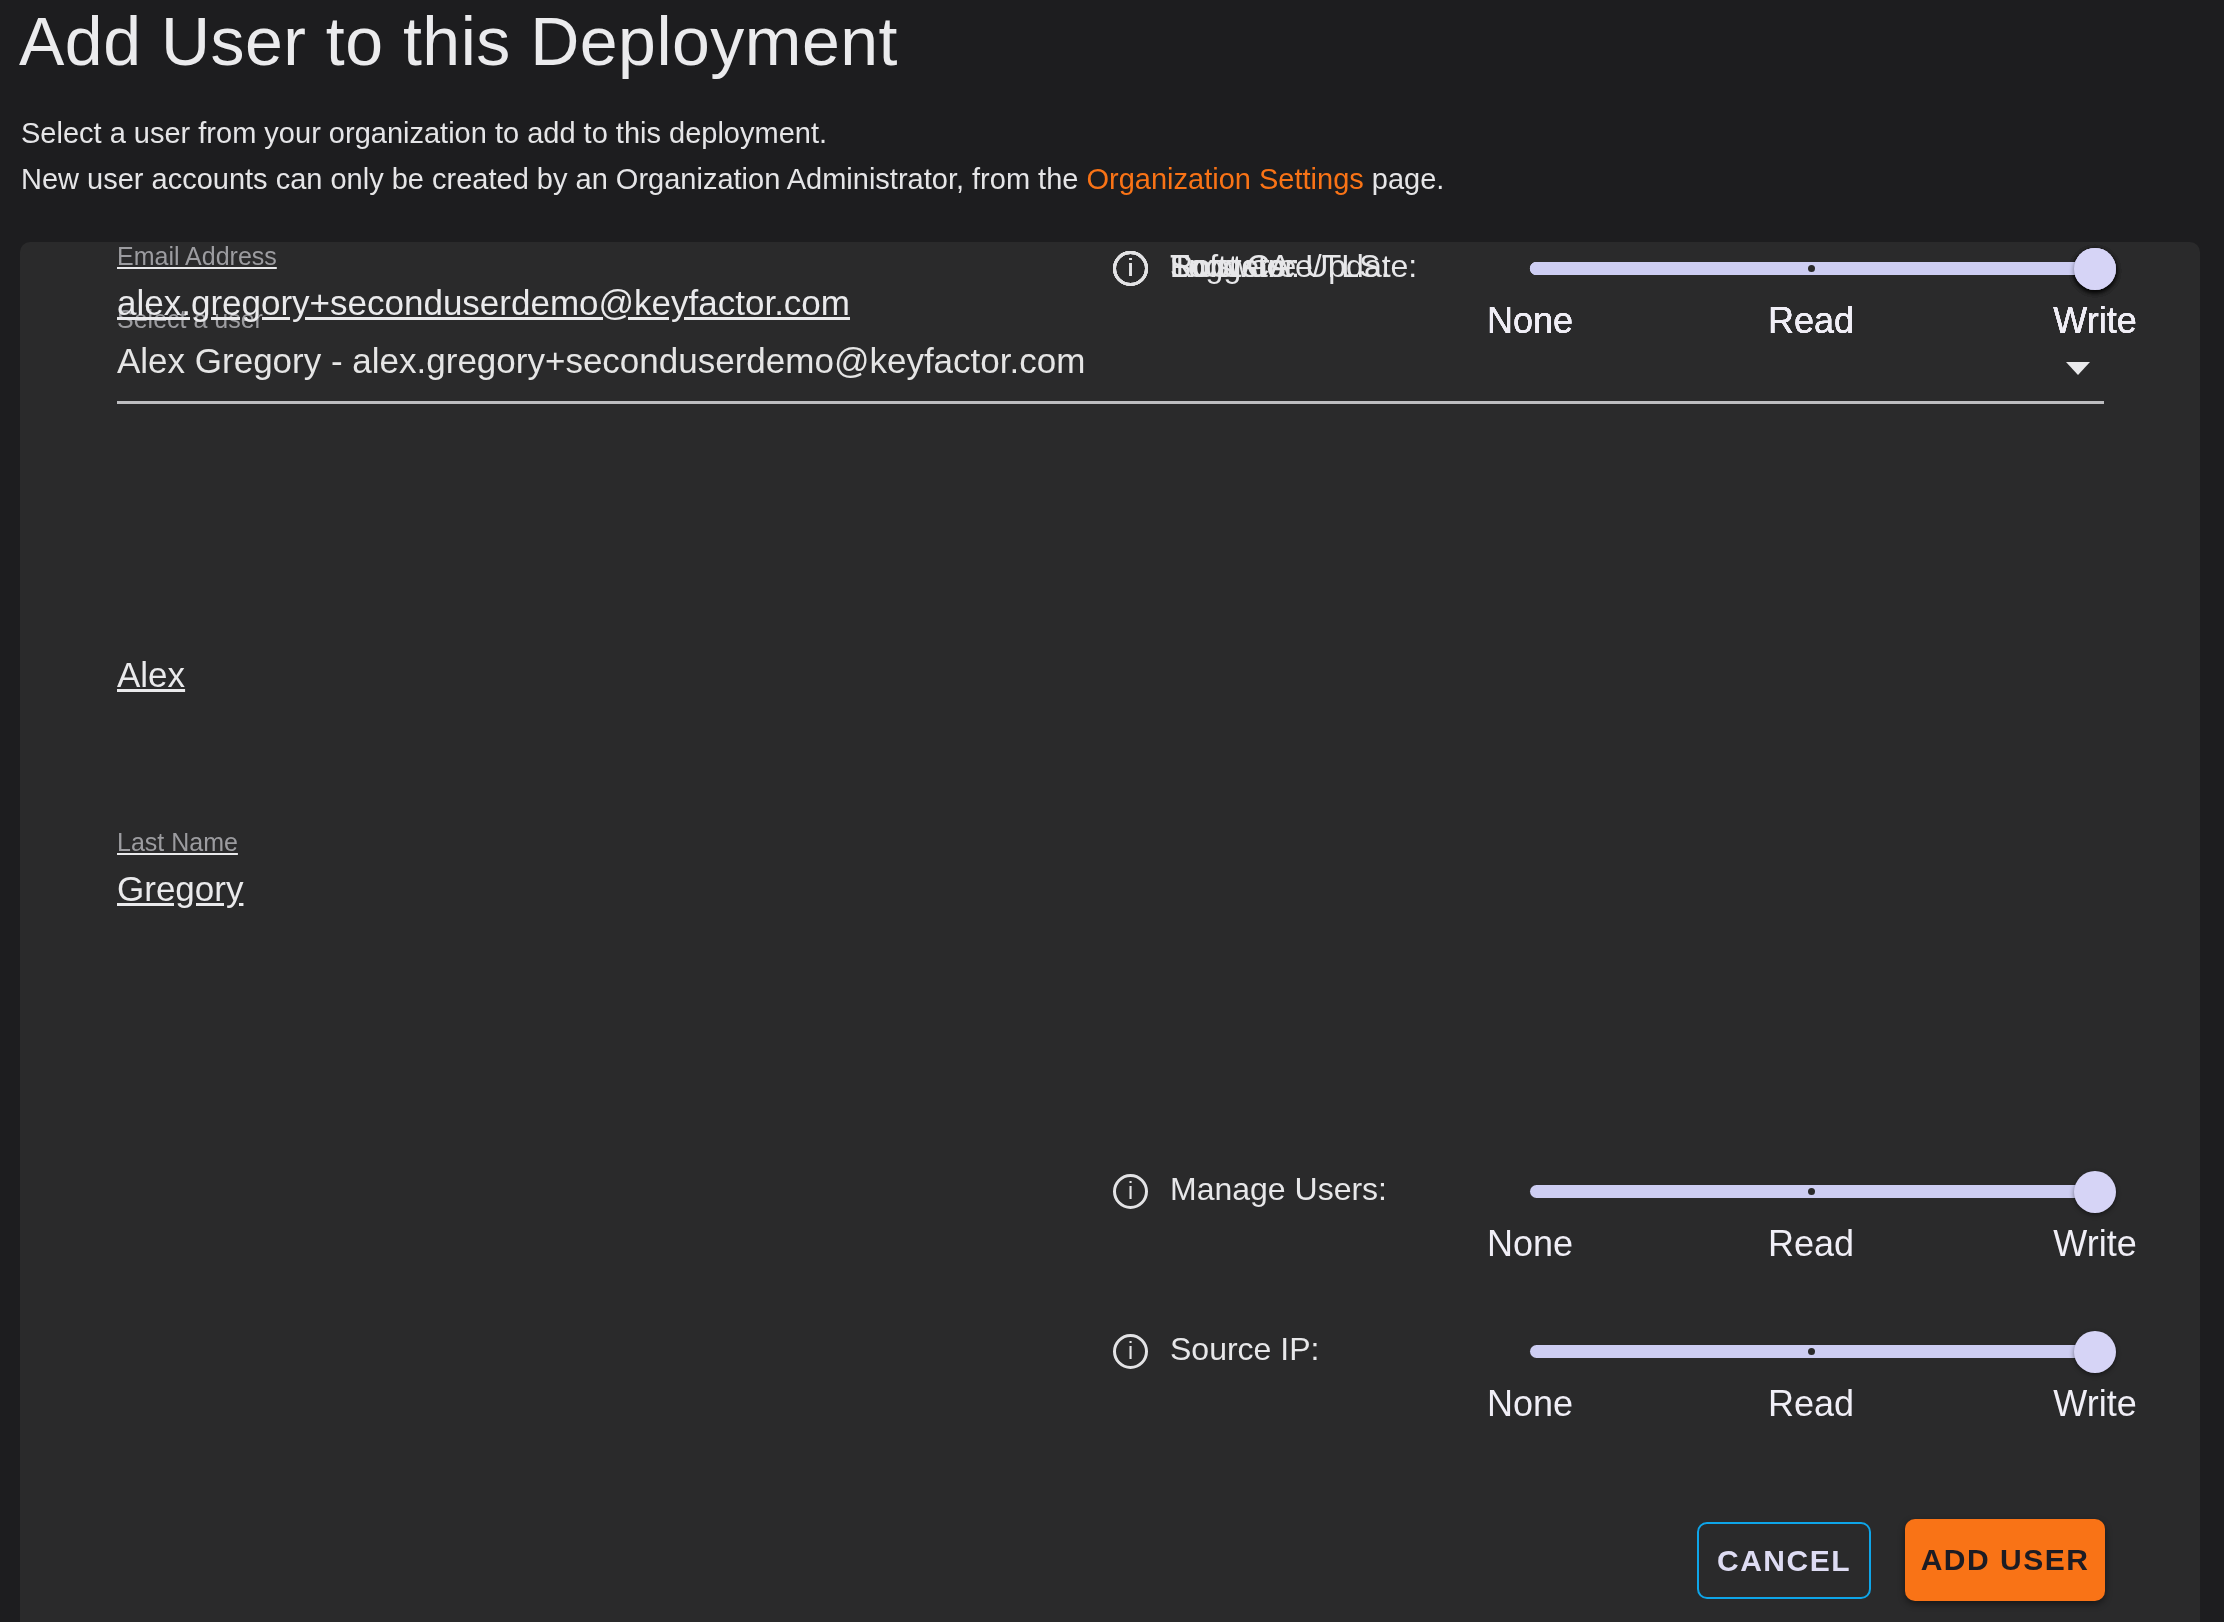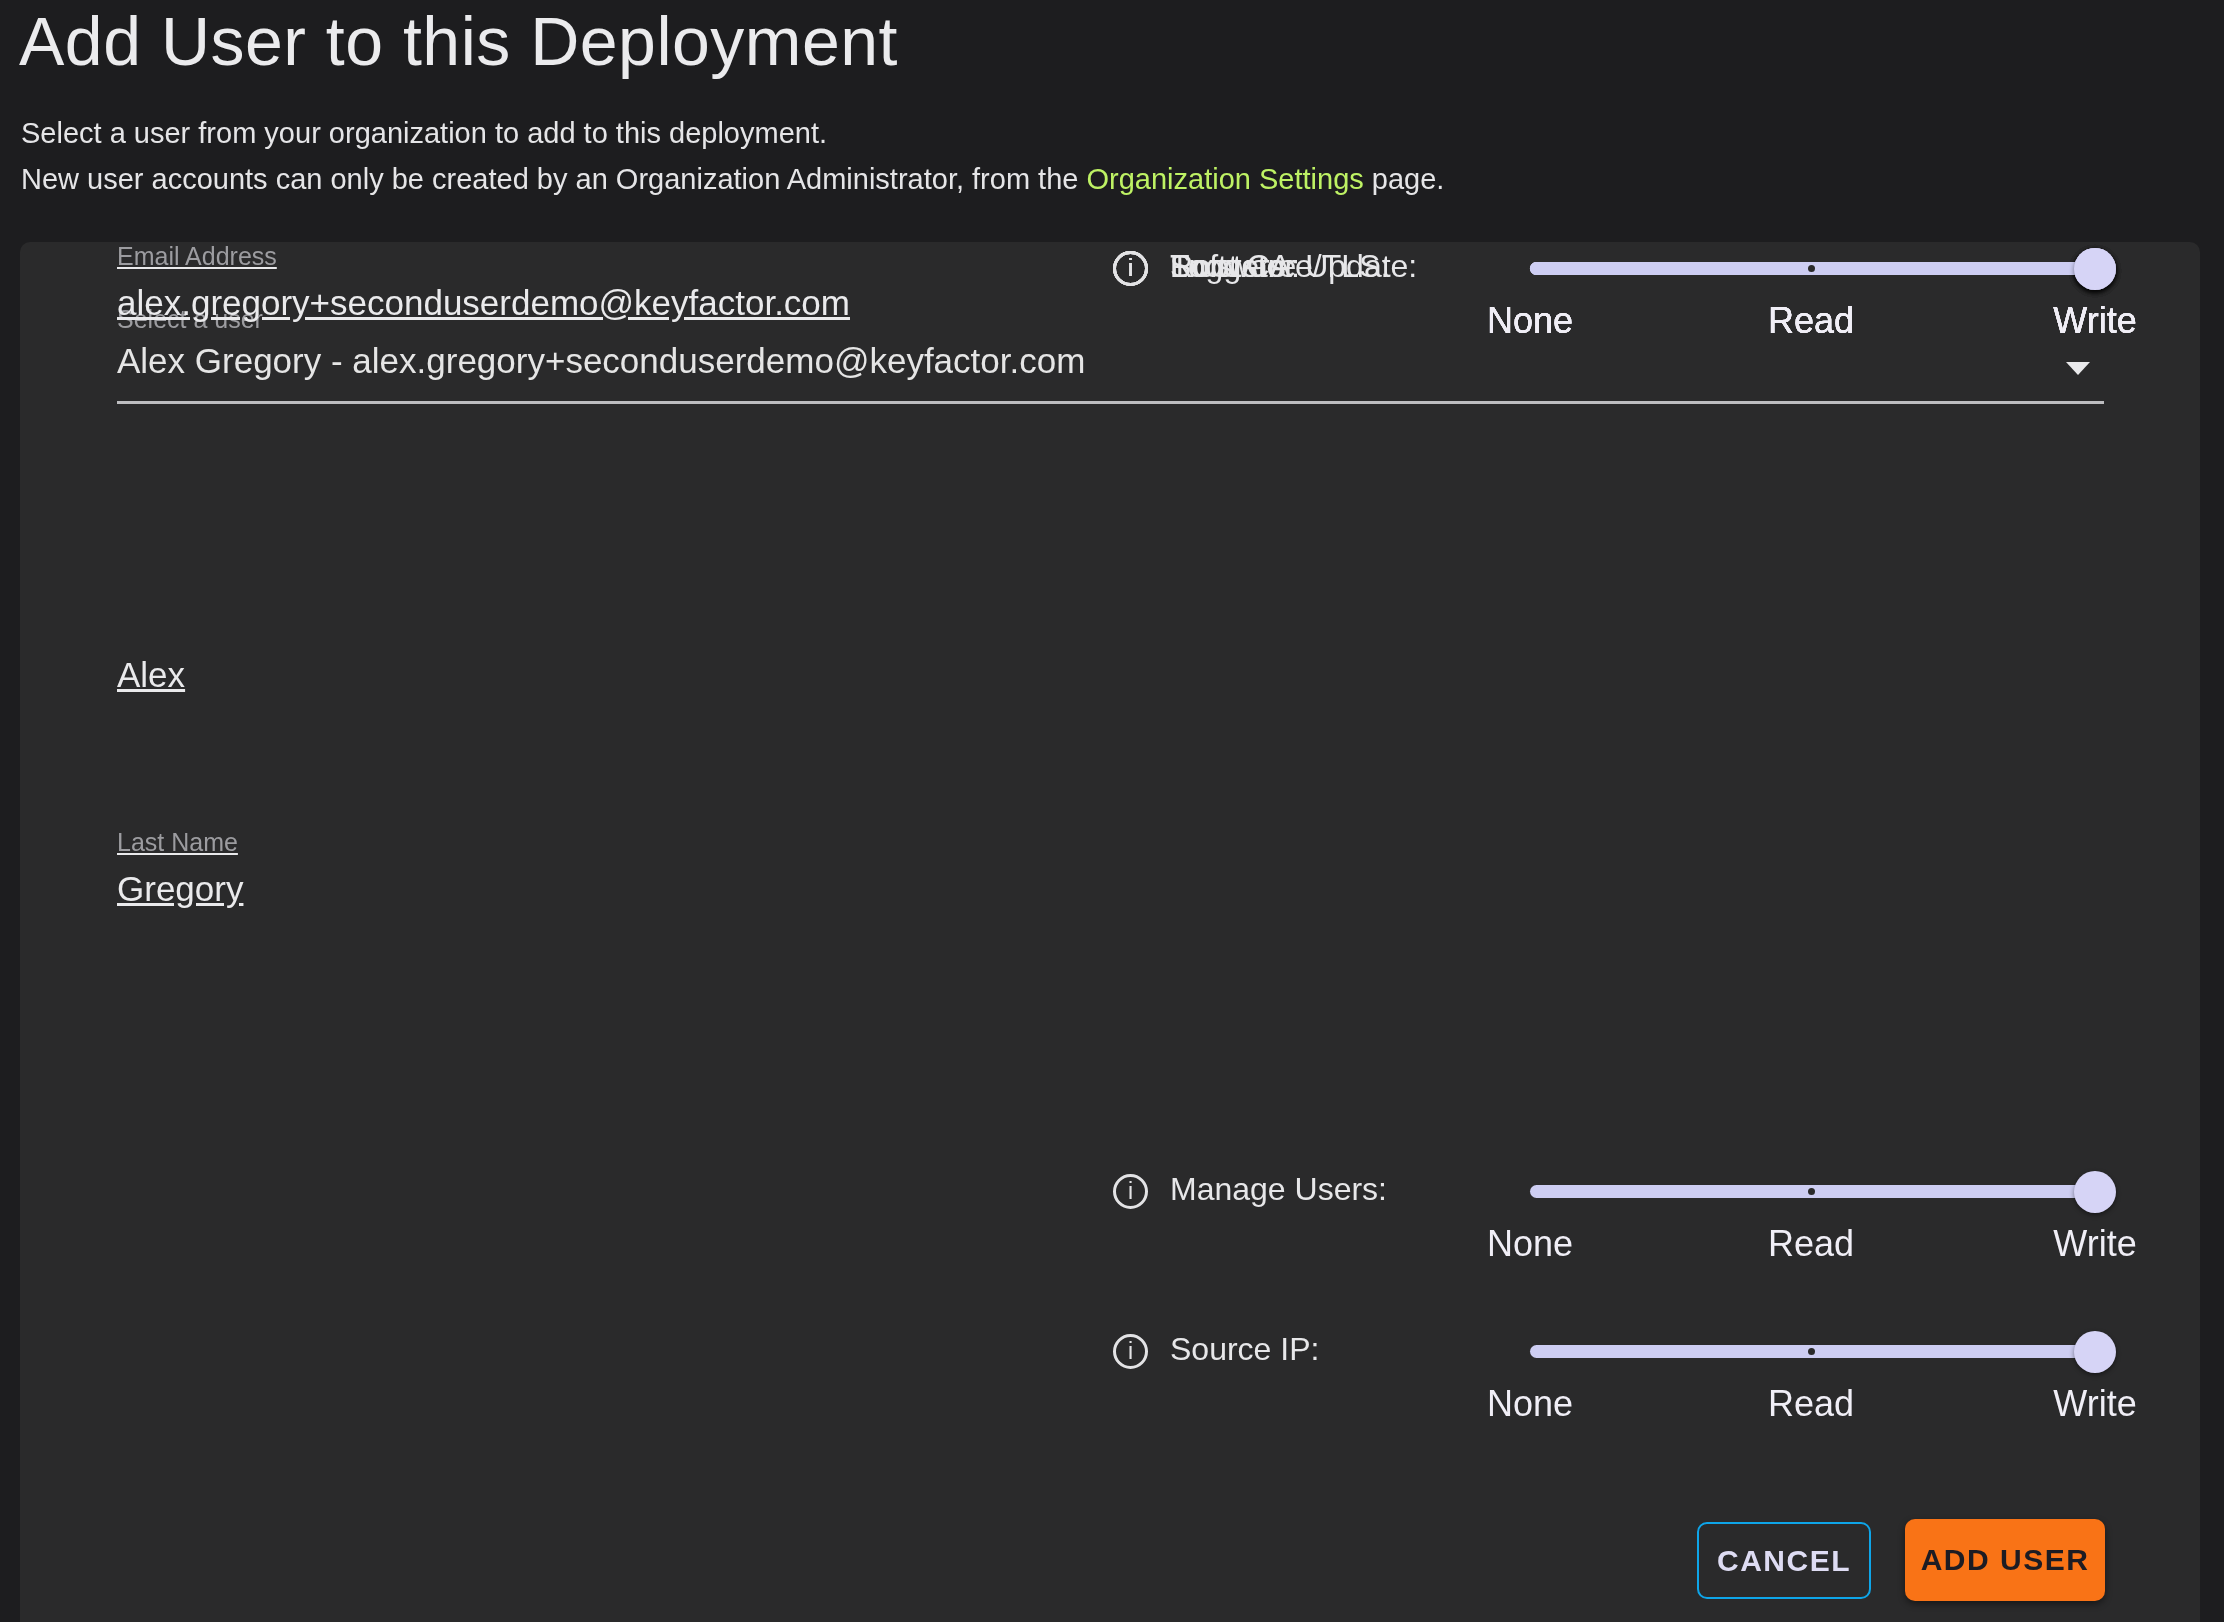--- a/index.html
+++ b/index.html
@@ -25,21 +25,21 @@
     letter-spacing: 0.5px;
   }
   .page-subtitle {
     position: absolute;
     left: 21px; top: 110px;
     font-size: 29px;
     line-height: 46px;
     color: #e5e5e7;
     font-weight: 400;
   }
-  .org-link { color: #bef264; cursor: pointer; }
+  .org-link { color: #f97316; cursor: pointer; }
 
   
   .card {
     position: absolute;
     left: 20px; top: 242px;
     width: 2180px; height: 1400px;
     background: #2a2a2b;
     border-radius: 10px;
   }
 

